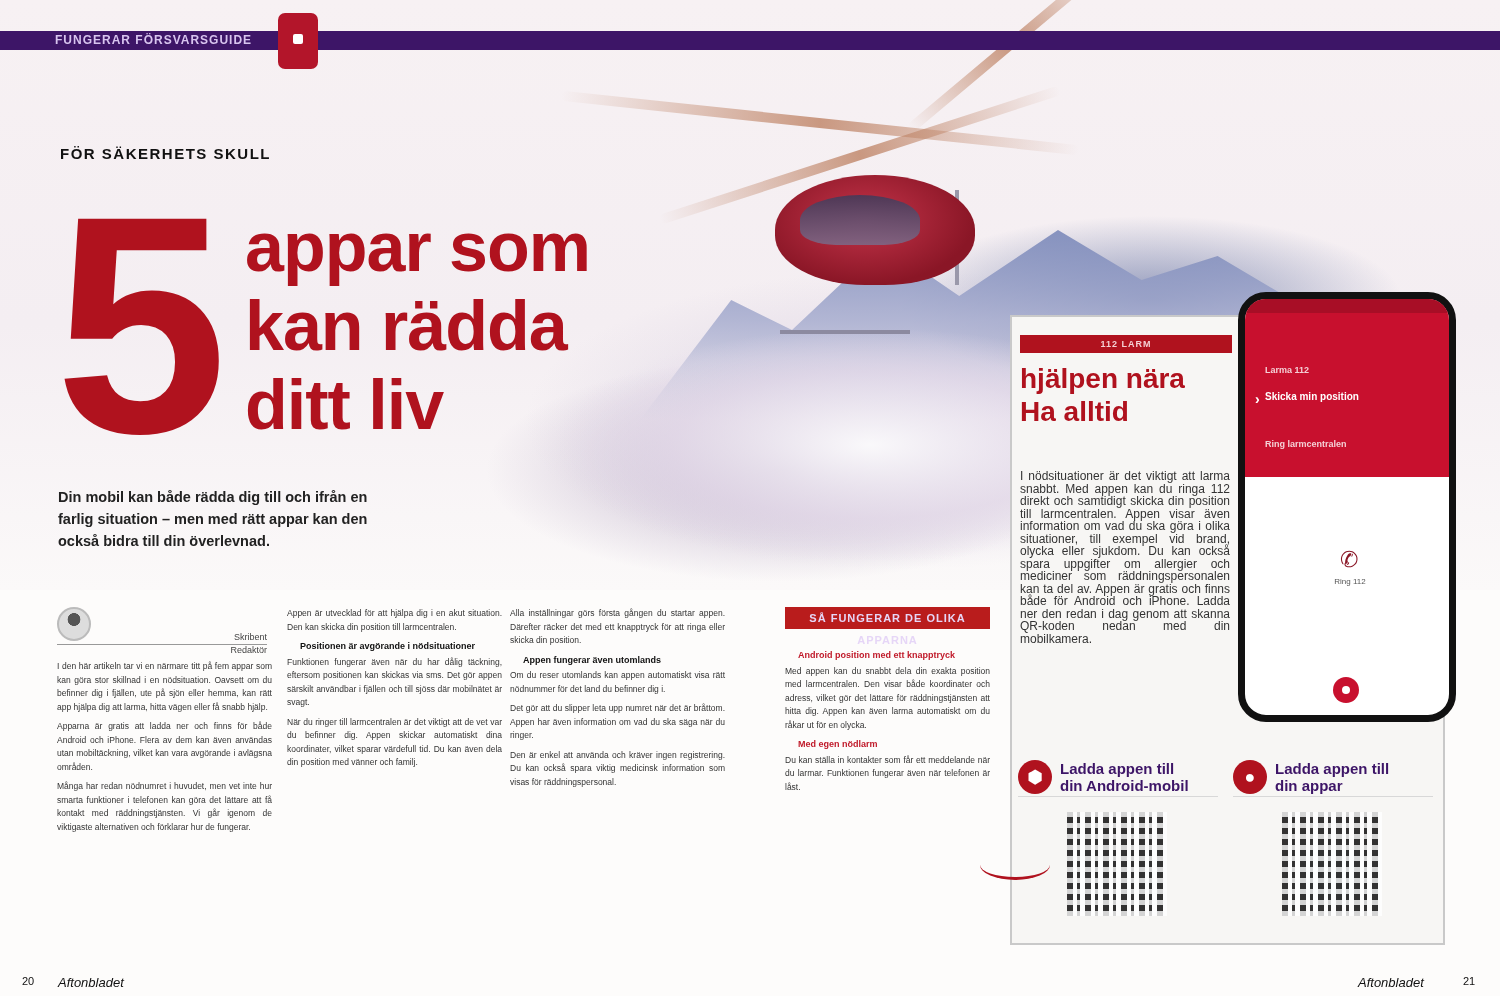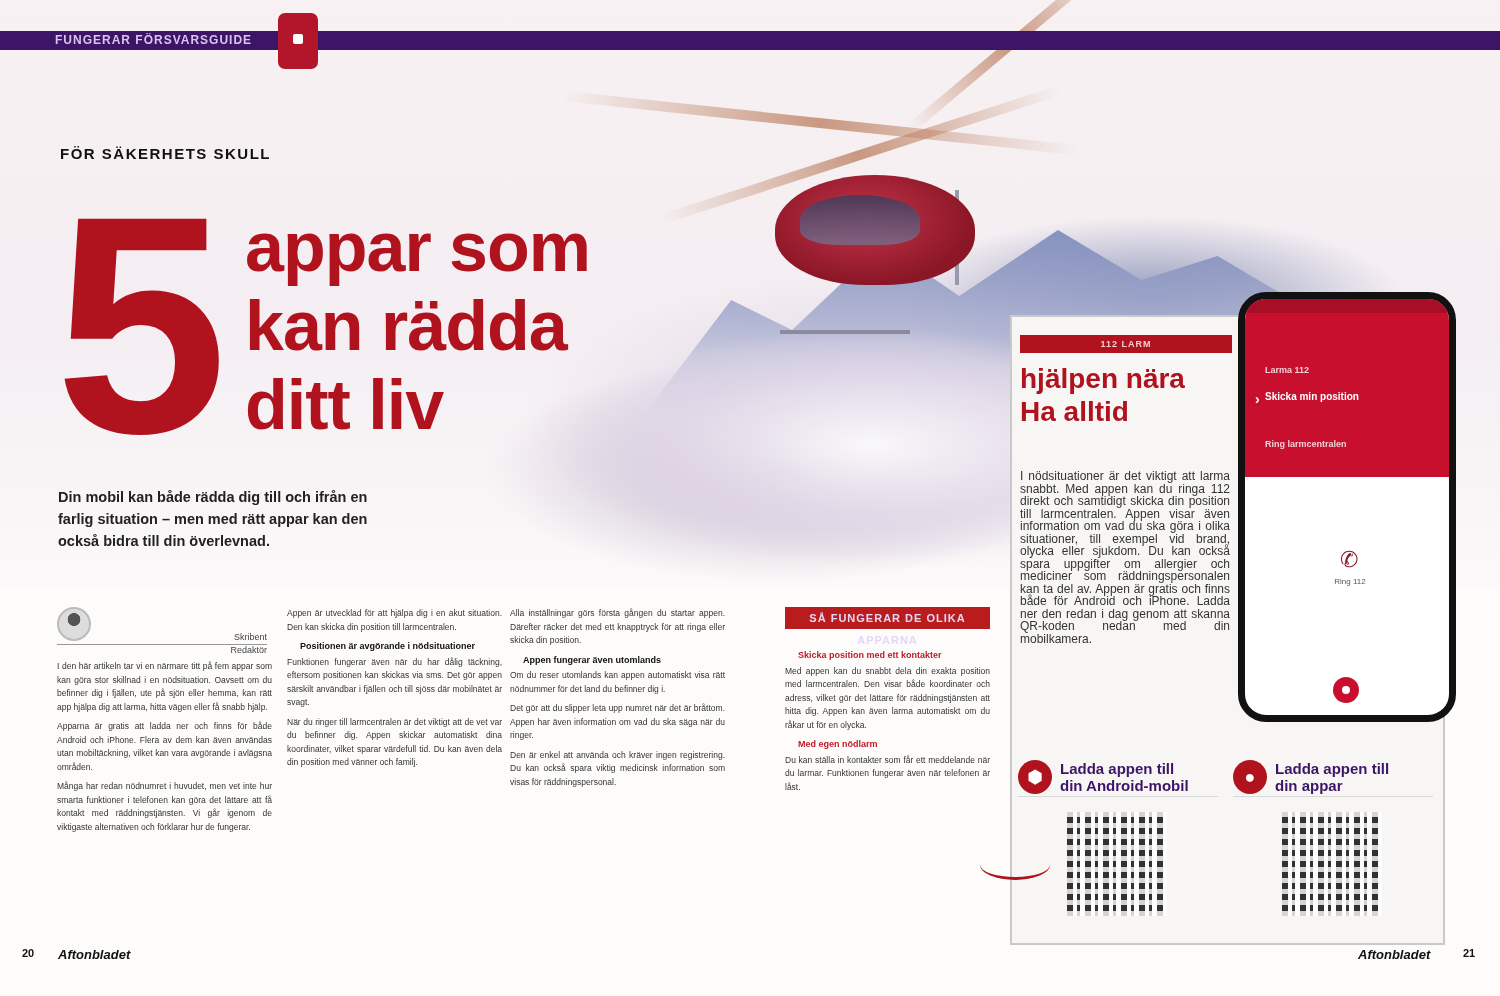--- a/index.html
+++ b/index.html
@@ -100,21 +100,21 @@
 
   .qr { position: absolute; top: 812px; width: 100px; height: 104px; background:
       repeating-linear-gradient(90deg, #111 0 6px, #fff 6px 10px, #111 10px 13px, #fff 13px 18px),
       #fff; opacity: 0.85; }
   .qr::before { content:""; position:absolute; inset:0; background: repeating-linear-gradient(0deg, rgba(255,255,255,0.8) 0 5px, rgba(255,255,255,0) 5px 11px); }
   .qr-a { left: 1067px; }
   .qr-b { left: 1282px; }
   .arrow { position: absolute; left: 980px; top: 850px; width: 70px; height: 30px; border-bottom: 3px solid #b0121e; border-radius: 0 0 50% 50%; }
 
   
-  .folio { position: absolute; top: 947px; font-size: 11px; font-weight: bold; color: #111; }
+  .folio { position: absolute; top: 975px; font-size: 11px; font-weight: normal; color: #111; }
   .folio-left-num { left: 22px; }
   .folio-left-brand { left: 58px; font-style: italic; font-size: 13px; }
   .folio-right-brand { left: 1358px; font-style: italic; font-size: 13px; }
   .folio-right-num { left: 1463px; }
 </style>
 </head>
 <body>
 
 <div class="hero"></div>
 <div class="mountain"></div>
@@ -166,21 +166,21 @@
 <div class="col c3">
   <p>Alla inställningar görs första gången du startar appen. Därefter räcker det med ett knapptryck för att ringa eller skicka din position.</p>
   <h4>Appen fungerar även utomlands</h4>
   <p>Om du reser utomlands kan appen automatiskt visa rätt nödnummer för det land du befinner dig i.</p>
   <p>Det gör att du slipper leta upp numret när det är bråttom. Appen har även information om vad du ska säga när du ringer.</p>
   <p>Den är enkel att använda och kräver ingen registrering. Du kan också spara viktig medicinsk information som visas för räddningspersonal.</p>
 </div>
 
 <div class="facts-header">SÅ FUNGERAR DE OLIKA APPARNA</div>
 <div class="col c4">
-  <h4 class="red">Skicka position med ett kontakter</h4>
+  <h4 class="red">Android position med ett knapptryck</h4>
   <p>Med appen kan du snabbt dela din exakta position med larmcentralen. Den visar både koordinater och adress, vilket gör det lättare för räddningstjänsten att hitta dig. Appen kan även larma automatiskt om du råkar ut för en olycka.</p>
   <h4 class="red">Med egen nödlarm</h4>
   <p>Du kan ställa in kontakter som får ett meddelande när du larmar. Funktionen fungerar även när telefonen är låst.</p>
 </div>
 
 <div class="infobox"></div>
 <div class="infobox-tag">112 LARM</div>
 <div class="infobox-title">
   <div>hjälpen nära</div>
   <div>Ha alltid</div>

